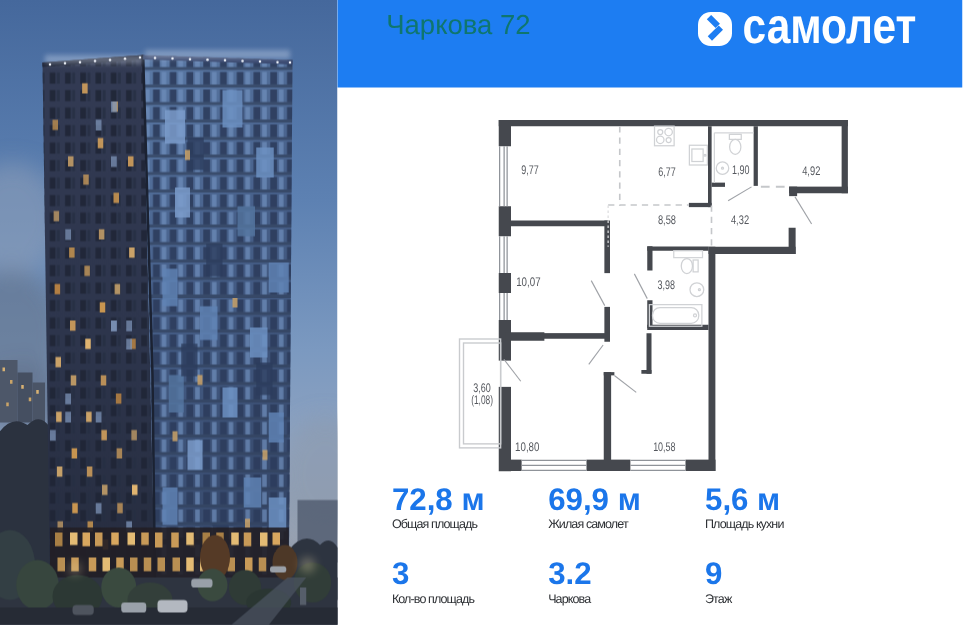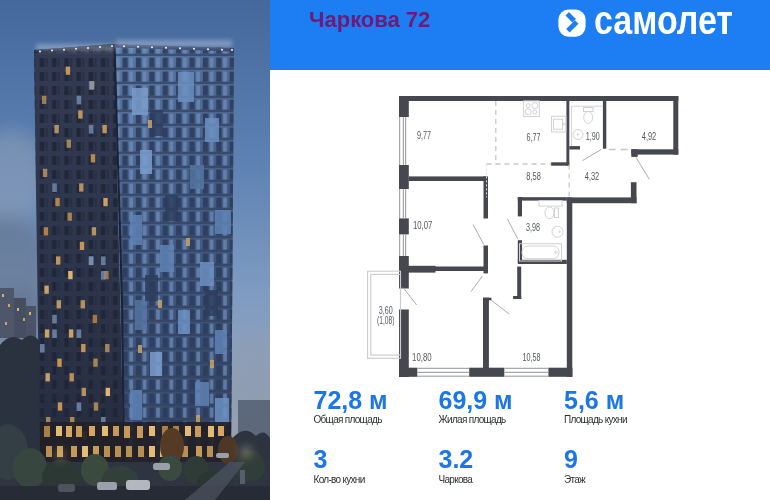--- a/index.html
+++ b/index.html
@@ -272,21 +272,21 @@
   </g>
 
   <g filter="url(#soft3)" fill="#e8d9a8" opacity="0.35">
     <circle cx="246" cy="452" r="6"></circle>
     <circle cx="60" cy="455" r="5"></circle>
   </g>
 </svg>
 
 <div class="abs" style="left:270px;top:0;width:500px;height:70px;background:#1d7df2"></div>
 
-<div class="abs" style="left:309px;top:8px;color:#701a75;font-size:22px;font-weight:700;line-height:1.1">Чаркова 72</div>
+<div class="abs" style="left:309px;top:8px;color:#0f766e;font-size:22px;font-weight:400;line-height:1.1">Чаркова 72</div>
 
 <svg class="abs" style="left:550px;top:0" width="220" height="60" viewBox="550 0 220 60">
 
   <rect x="558.4" y="9.6" width="27.2" height="27.2" rx="10.2" fill="#ffffff"></rect>
 
   <g stroke="#1d7df2" stroke-width="4.9" fill="none">
     <path d="M 567.2,13.7 L 574.2,20.7"></path>
     <path d="M 576.7,22.1 L 567.9,30.8"></path>
   </g>
 
@@ -494,29 +494,29 @@
     <text x="385.7" y="323.5" textLength="17.5" lengthAdjust="spacingAndGlyphs">(1,08)</text>
   </g>
 </svg>
 
 <div class="abs num" style="left:313.5px;top:388px">72,8 м</div>
 
 <div class="abs lbl" style="left:313.5px;top:414.5px">Общая площадь</div>
 
 <div class="abs num" style="left:438.5px;top:388px">69,9 м</div>
 
-<div class="abs lbl" style="left:438.5px;top:414.5px">Жилая площадь</div>
+<div class="abs lbl" style="left:438.5px;top:414.5px">Жилая самолет</div>
 
 <div class="abs num" style="left:564px;top:388px">5,6 м</div>
 
 <div class="abs lbl" style="left:564px;top:414.5px">Площадь кухни</div>
 
 <div class="abs num" style="left:313.5px;top:446.5px">3</div>
 
-<div class="abs lbl" style="left:313.5px;top:475px">Кол-во кухни</div>
+<div class="abs lbl" style="left:313.5px;top:475px">Кол-во площадь</div>
 
 <div class="abs num" style="left:438.5px;top:446.5px">3.2</div>
 
 <div class="abs lbl" style="left:438.5px;top:475px">Чаркова</div>
 
 <div class="abs num" style="left:564px;top:446.5px">9</div>
 
 <div class="abs lbl" style="left:564px;top:475px">Этаж</div>
 
 </body></html>

